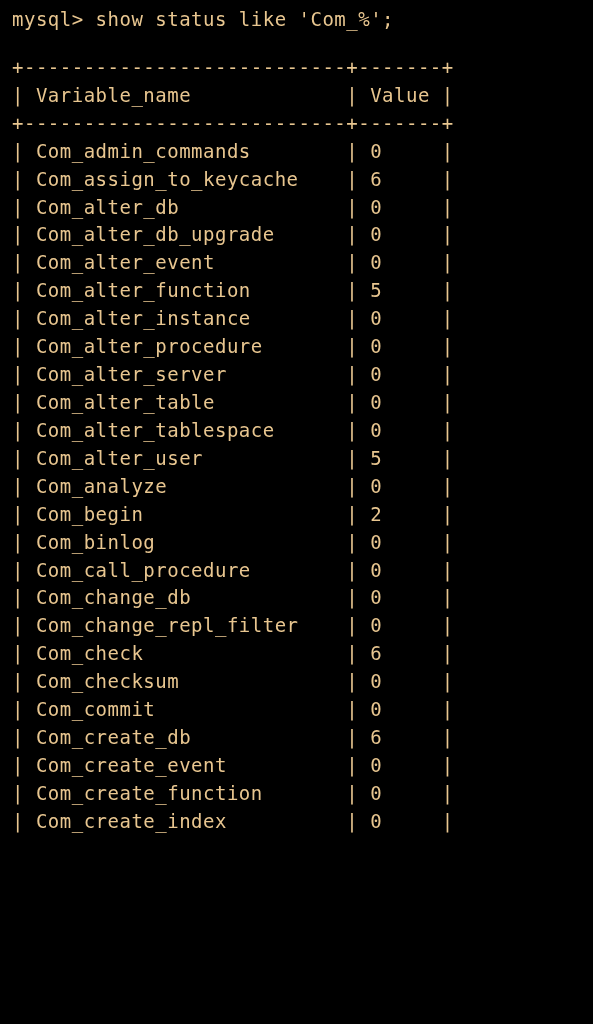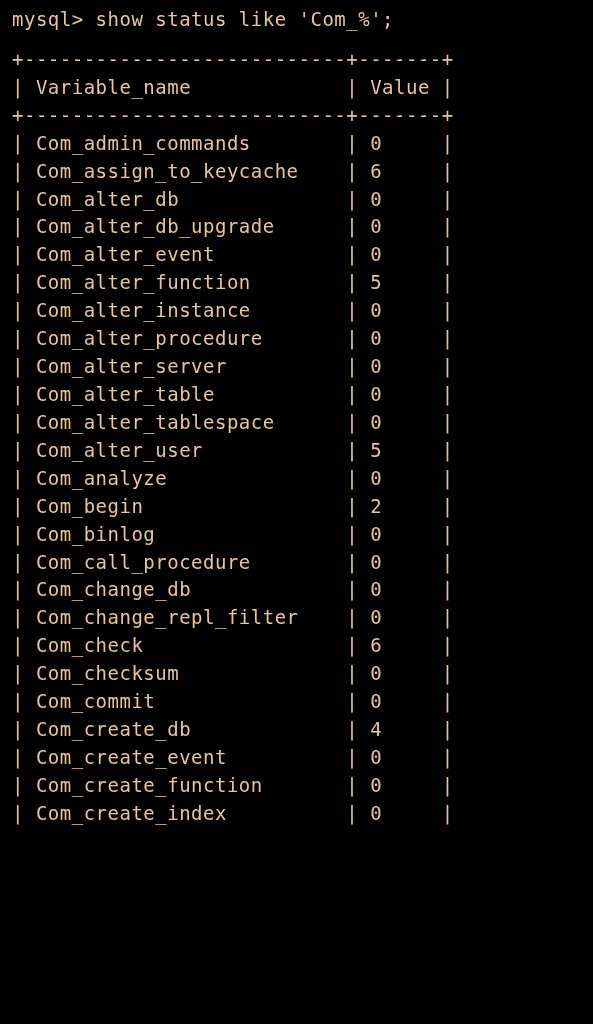--- a/index.html
+++ b/index.html
@@ -9,21 +9,21 @@
       font-family: 'Menlo', 'Monaco', 'Consolas', monospace;
       font-size: 19px;
       line-height: 1.47;
       padding: 6px 12px;
       width: 593px;
       height: 1024px;
       overflow: hidden;
       letter-spacing: 0.5px;
     }
     .line { white-space: pre; }
-    .prompt-line { margin-bottom: 12px; }
+    .prompt-line { margin-bottom: 20px; }
   </style>
 </head>
 <body>
 
 <div class="line prompt-line"><span>mysql&gt; </span><span>show status like 'Com_%';</span></div>
 <div class="line">+---------------------------+-------+</div>
 <div class="line">| Variable_name             | Value |</div>
 <div class="line">+---------------------------+-------+</div>
 <div id="rows">
     <div class="line">| Com_admin_commands        | 0     |</div>
@@ -40,17 +40,17 @@
     <div class="line">| Com_alter_user            | 5     |</div>
     <div class="line">| Com_analyze               | 0     |</div>
     <div class="line">| Com_begin                 | 2     |</div>
     <div class="line">| Com_binlog                | 0     |</div>
     <div class="line">| Com_call_procedure        | 0     |</div>
     <div class="line">| Com_change_db             | 0     |</div>
     <div class="line">| Com_change_repl_filter    | 0     |</div>
     <div class="line">| Com_check                 | 6     |</div>
     <div class="line">| Com_checksum              | 0     |</div>
     <div class="line">| Com_commit                | 0     |</div>
-    <div class="line">| Com_create_db             | 4     |</div>
+    <div class="line">| Com_create_db             | 6     |</div>
     <div class="line">| Com_create_event          | 0     |</div>
     <div class="line">| Com_create_function       | 0     |</div>
     <div class="line">| Com_create_index          | 0     |</div>
   </div>
 
 </body></html>

